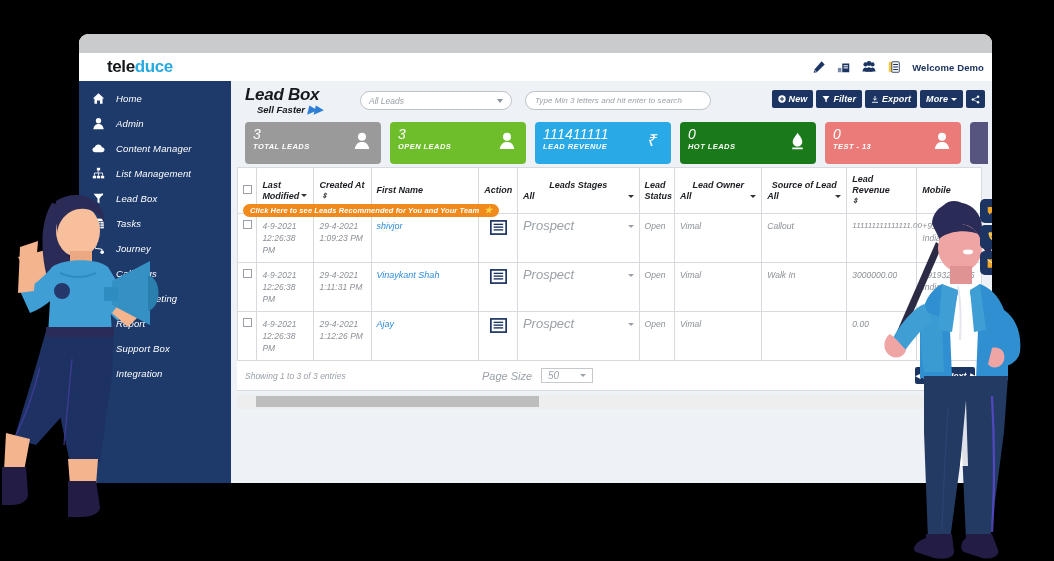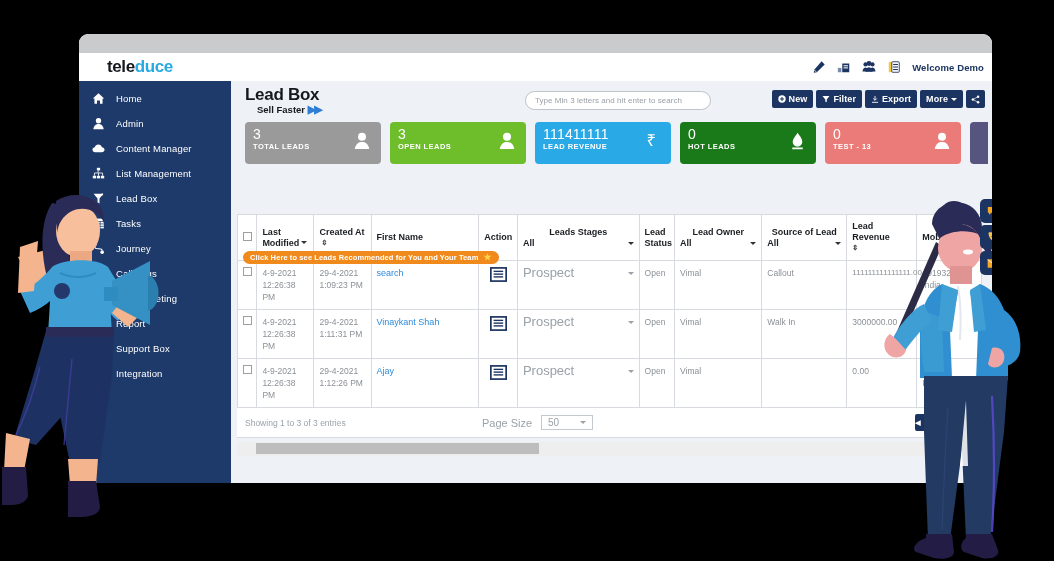--- a/index.html
+++ b/index.html
@@ -36,21 +36,21 @@
   #logo .tele { color: #15181c; }
   #logo .duce { color: #27a9e1; }
   .hdr-icons {
     position: absolute; right: 8px; top: 0; height: 28px;
     display: flex; align-items: center; gap: 11px;
   }
   .hdr-icons .ic { width: 14px; height: 14px; display: block; }
   .welcome { font-size: 9.5px; font-weight: 700; color: #1c3461; letter-spacing: .1px; }
 
   
-  #body { display: flex; height: 480px; }
+  #body { display: flex; height: 480px; font-style: italic; }
 
   
   #sidebar {
     width: 152px; background: #1e3a6a; flex: none;
     padding-top: 5px; position: relative; z-index: 2;
   }
   .nav-item {
     display: flex; align-items: center; height: 25px; padding-left: 12px; gap: 11px;
   }
   .nav-item .nico { width: 14px; height: 14px; flex: none; display: flex; align-items: center; justify-content: center; }
@@ -91,21 +91,21 @@
     width: 136px; height: 42px; border-radius: 4px; position: relative;
     padding: 4px 8px; color: #fff; overflow: hidden; flex: none;
   }
   .stat .v { font-size: 14px; font-weight: 400; letter-spacing: .2px; line-height: 16px; }
   .stat .l { font-size: 7.5px; font-weight: 700; letter-spacing: .45px; }
   .stat .si { position: absolute; right: 9px; top: 9px; }
   .stat-partial { width: 18px; height: 42px; border-radius: 4px 0 0 4px; background: #55557f; flex: none; }
 
   
   #tablewrap { background: #fff; margin: 0 0 0 6px; width: 745px; position: relative; }
-  table { border-collapse: collapse; width: 100%; table-layout: fixed; margin-top: 47px; }
+  table { border-collapse: collapse; width: 100%; table-layout: fixed; }
   thead th {
     border: 1px solid #d7dade; font-size: 9px; font-weight: 700; color: #1a1d21;
     padding: 6px 5px; vertical-align: middle; height: 36px; text-align: left;
     background: #fff; line-height: 11px;
   }
   thead th.ctr { text-align: center; }
   th .sub { font-weight: 700; display: flex; align-items: center; }
   th .sub .dd { margin-left: auto; border-left: 3px solid transparent; border-right: 3px solid transparent; border-top: 3.5px solid #333; }
   .sortcar { display:inline-block; border-left: 3px solid transparent; border-right: 3px solid transparent; border-top: 3.5px solid #333; vertical-align: 2px; margin-left: 2px; }
   .sortboth { display:inline-block; width:6px; line-height:5px; font-size:7px; vertical-align:1px; margin-left:2px; }
@@ -355,20 +355,24 @@
       </nav>
 
       <section id="main">
 
         <div id="toolbar">
           <div id="pagetitle">
             <span class="t1">Lead Box</span>
             <span class="t2"><span>Sell Faster</span> <span class="arrs">▶▶</span></span>
           </div>
 
+          <div class="pill-select">
+            <span>All Leads</span>
+            <span class="caret"></span>
+          </div>
 
           <div class="pill-search">
             <span>Type Min 3 letters and hit enter to search</span>
           </div>
 
           <div class="btn-group">
             <div class="tbtn">
               <svg width="8" height="8" viewBox="0 0 16 16">
                   <circle cx="8" cy="8" r="7.4" fill="#fff"></circle>
                   <path d="M8 4 V12 M4 8 H12" stroke="#1c3461" stroke-width="2.2"></path>
@@ -496,21 +500,21 @@
                 </th>
                 <th><div>Lead Revenue</div><span class="sortboth" style="margin-left:0">⇳</span></th>
                 <th><span>Mobile</span></th>
               </tr>
             </thead>
             <tbody>
               <tr style="height:46px">
                 <td class="ctr"><span class="chk"></span></td>
                 <td><span>4-9-2021</span><br><span>12:26:38 PM</span></td>
                 <td><span>29-4-2021</span><br><span>1:09:23 PM</span></td>
-                <td class="name"><span>search</span></td>
+                <td class="name"><span>shivjor</span></td>
                 <td class="ctr"><svg width="17" height="15" viewBox="0 0 16 14">
                       <rect x="0.8" y="0.8" width="14.4" height="12.4" fill="#fff" stroke="#1c3461" stroke-width="1.6"></rect>
                       <rect x="3.4" y="3.4" width="9" height="1.3" fill="#1c3461"></rect>
                       <rect x="3.4" y="6" width="9" height="1.3" fill="#1c3461"></rect>
                       <rect x="3.4" y="8.6" width="9" height="1.3" fill="#1c3461"></rect>
                     </svg></td>
                 <td>
                     <div class="selcell">
                       <span>Prospect</span>
                       <span class="dd"></span>

